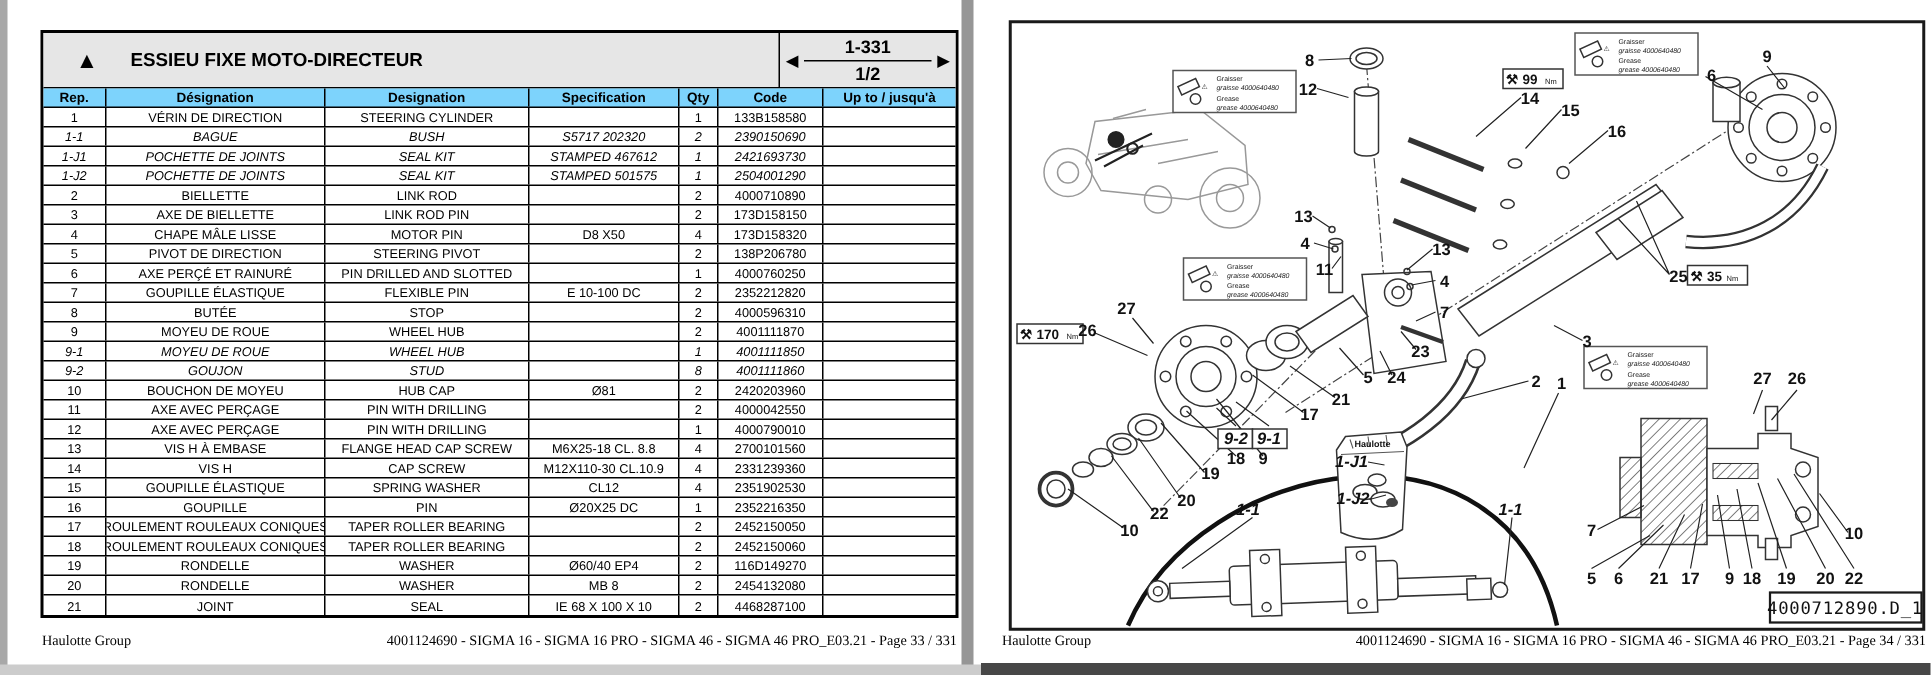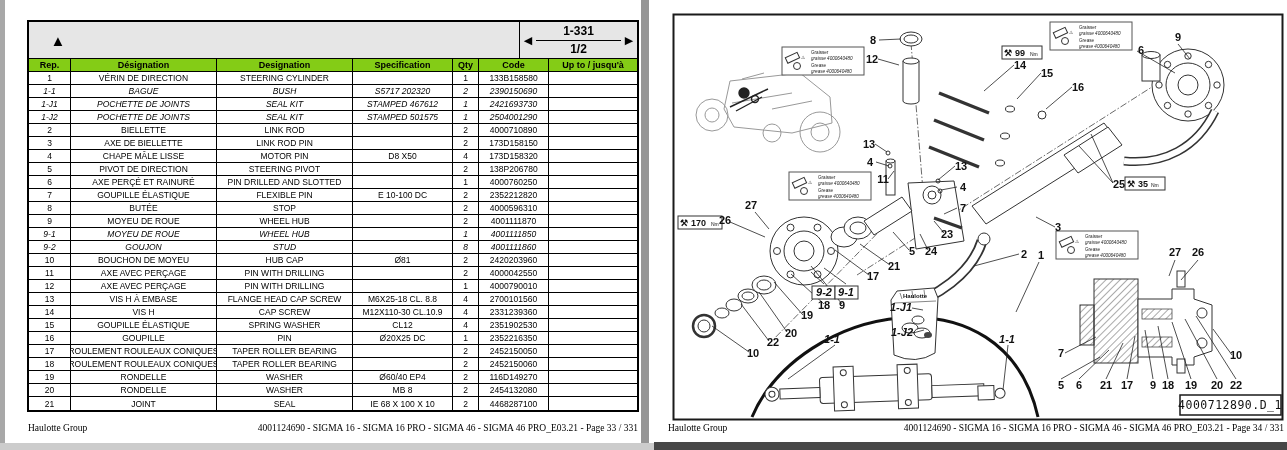--- a/index.html
+++ b/index.html
@@ -24,21 +24,21 @@
   .title-block{display:flex;height:37px;background:#e6e6e6;border-bottom:1px solid #000;box-sizing:border-box;}
   .title-tri{width:58px;display:flex;align-items:center;justify-content:center;font-size:15px;}
   .title-texts{flex:1;display:flex;flex-direction:column;justify-content:center;line-height:16px;}
   .title-texts div{font-weight:bold;font-size:12.5px;}
   .title-nav{width:118px;border-left:1px solid #000;display:flex;align-items:stretch;box-sizing:border-box;}
   .nav-arrow{width:16px;display:flex;align-items:center;justify-content:center;font-size:11px;cursor:pointer;}
   .nav-mid{flex:1;display:flex;flex-direction:column;}
   .nav-mid .nv{flex:1;display:flex;align-items:center;justify-content:center;font-weight:bold;font-size:12px;}
   .nav-mid .nv:first-child{border-bottom:1px solid #000;}
   .hdr-row,.trow{display:flex;box-sizing:border-box;}
-  .hdr-row{height:13px;background:#84cc16;border-bottom:1px solid #000;font-weight:bold;font-size:9px;}
+  .hdr-row{height:13px;background:#7dd3fc;border-bottom:1px solid #000;font-weight:bold;font-size:9px;}
   .trow{height:13px;border-bottom:1px solid #000;}
   .trow:last-child{border-bottom:none;}
   .c{box-sizing:border-box;border-right:1px solid #000;display:flex;align-items:center;justify-content:center;
      overflow:hidden;white-space:nowrap;line-height:12px;}
   .c:last-child{border-right:none;}
   .c-rep{width:42px;} .c-fr{width:146px;} .c-en{width:136px;} .c-spec{width:100px;}
   .c-qty{width:26px;} .c-code{width:70px;} .c-upto{width:88px;text-align:right;}
   .trow[data-s="i"]{font-style:italic;}
 
   .footer-text{position:absolute;top:423px;font-size:9.5px;color:#000;font-family:Liberation Serif, serif;}
@@ -69,20 +69,21 @@
 
 <div class="strip" id="edge-left"></div>
 <div class="strip" id="page-gap"></div>
 <div id="bottom-left-bar"></div>
 <div id="bottom-right-bar"></div>
 
 <div id="parts-table">
   <div class="title-block">
     <div class="title-tri">▲</div>
     <div class="title-texts">
+      <div>ESSIEU FIXE MOTO-DIRECTEUR</div>
     </div>
     <div class="title-nav">
       <div class="nav-arrow">◀</div>
       <div class="nav-mid">
         <div class="nv">1-331</div>
         <div class="nv">1/2</div>
       </div>
       <div class="nav-arrow">▶</div>
     </div>
   </div>

